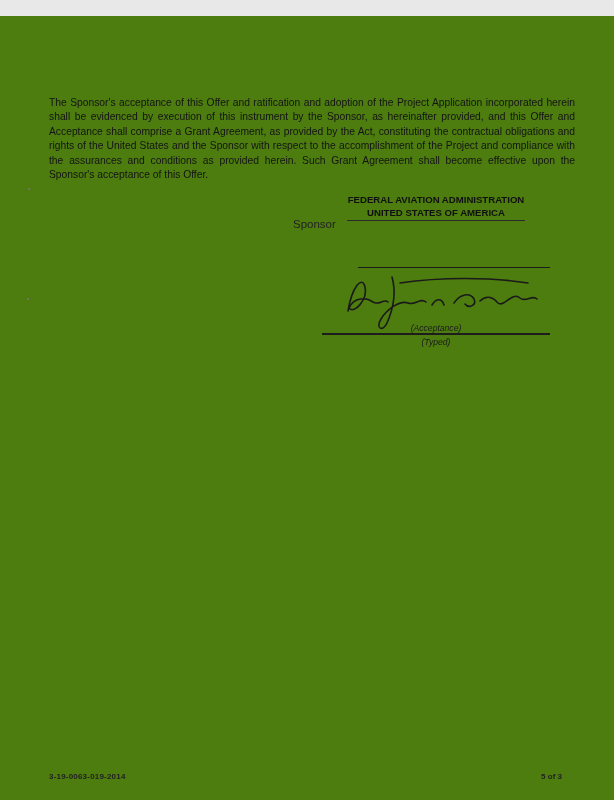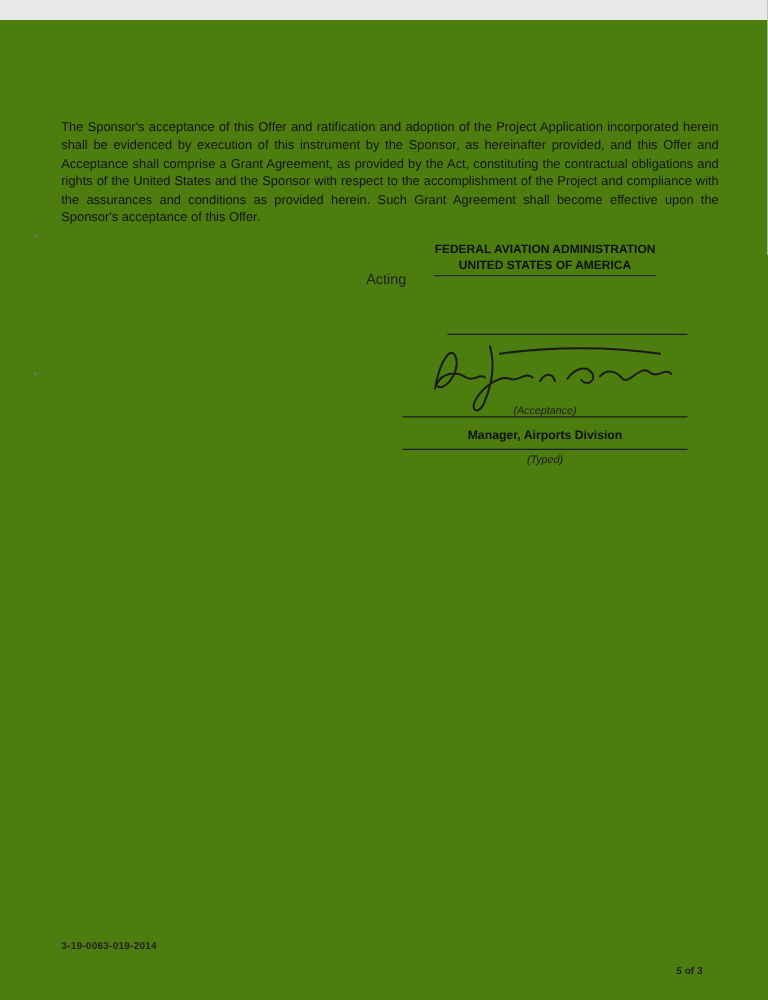--- a/index.html
+++ b/index.html
@@ -99,21 +99,21 @@
   .title-text {
     font-weight: bold;
     font-size: 9.8px;
     margin-top: 9px;
     margin-bottom: 5px;
     color: #0f0f0f;
   }
 
   .footer-left {
     position: absolute;
-    top: 736px;
+    top: 756px;
     left: 49px;
     font-size: 8px;
     font-weight: bold;
     color: #222;
     letter-spacing: 0.2px;
   }
 
   .footer-right {
     position: absolute;
     top: 756px;
@@ -136,21 +136,21 @@
 </head>
 <body>
 
 <div class="page">
 
   <p class="body-paragraph">The Sponsor's acceptance of this Offer and ratification and adoption of the Project Application incorporated herein shall be evidenced by execution of this instrument by the Sponsor, as hereinafter provided, and this Offer and Acceptance shall comprise a Grant Agreement, as provided by the Act, constituting the contractual obligations and rights of the United States and the Sponsor with respect to the accomplishment of the Project and compliance with the assurances and conditions as provided herein.  Such Grant Agreement shall become effective upon the Sponsor's acceptance of this Offer.</p>
 
   <span class="scan-dot d1"></span>
   <span class="scan-dot d2"></span>
 
-  <span class="acting-label">Acting</span>
+  <span class="acting-label">Sponsor</span>
 
   <div class="signatory-column">
 
     <div class="org-line">FEDERAL AVIATION ADMINISTRATION</div>
 
     <div class="org-line">UNITED STATES OF AMERICA</div>
 
     <div class="pen-underline"></div>
 
     <div class="signature-area">
@@ -166,21 +166,20 @@
       </svg>
       <div class="sig-rule" style="margin-top:46px"></div>
     </div>
 
     <div class="caption">(Acceptance)</div>
 
 
     <div class="full-rule"></div>
 
 
-    <div class="title-text">Manager, Airports Division</div>
 
     <div class="full-rule"></div>
 
     <div class="caption">(Typed)</div>
 
   </div>
 
   <div class="footer-left">3-19-0063-019-2014</div>
 
   <div class="footer-right">5 of 3</div>

